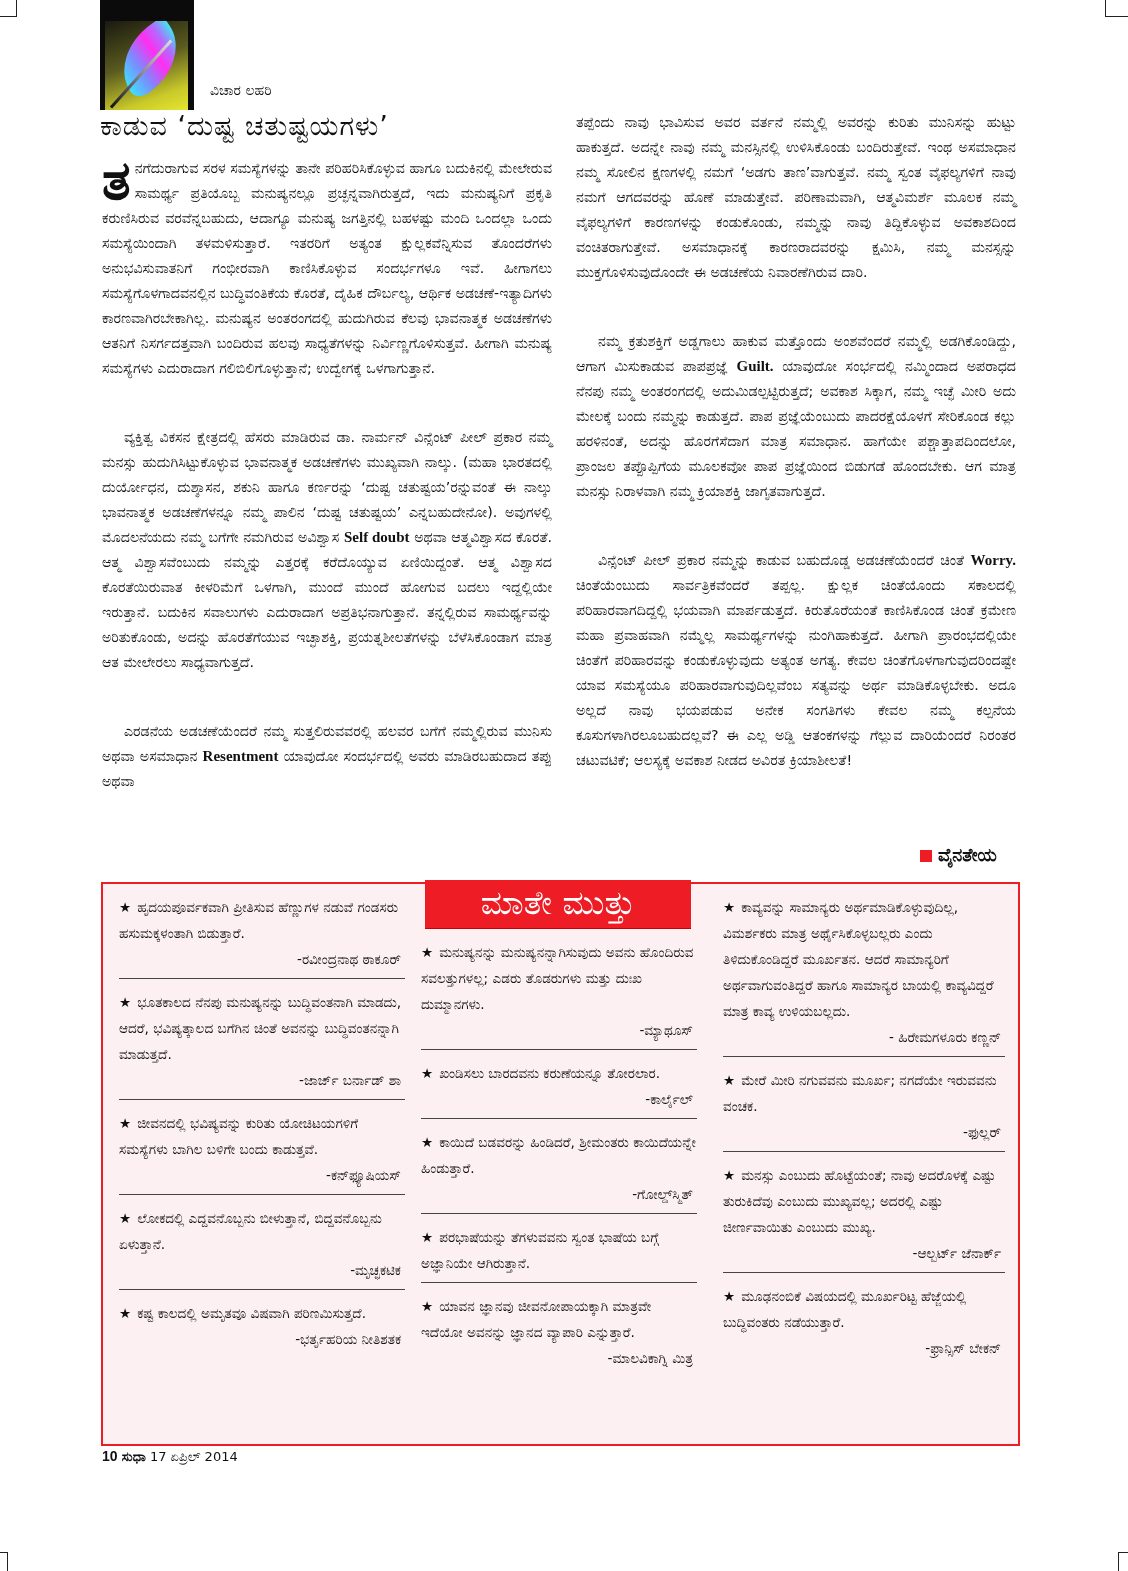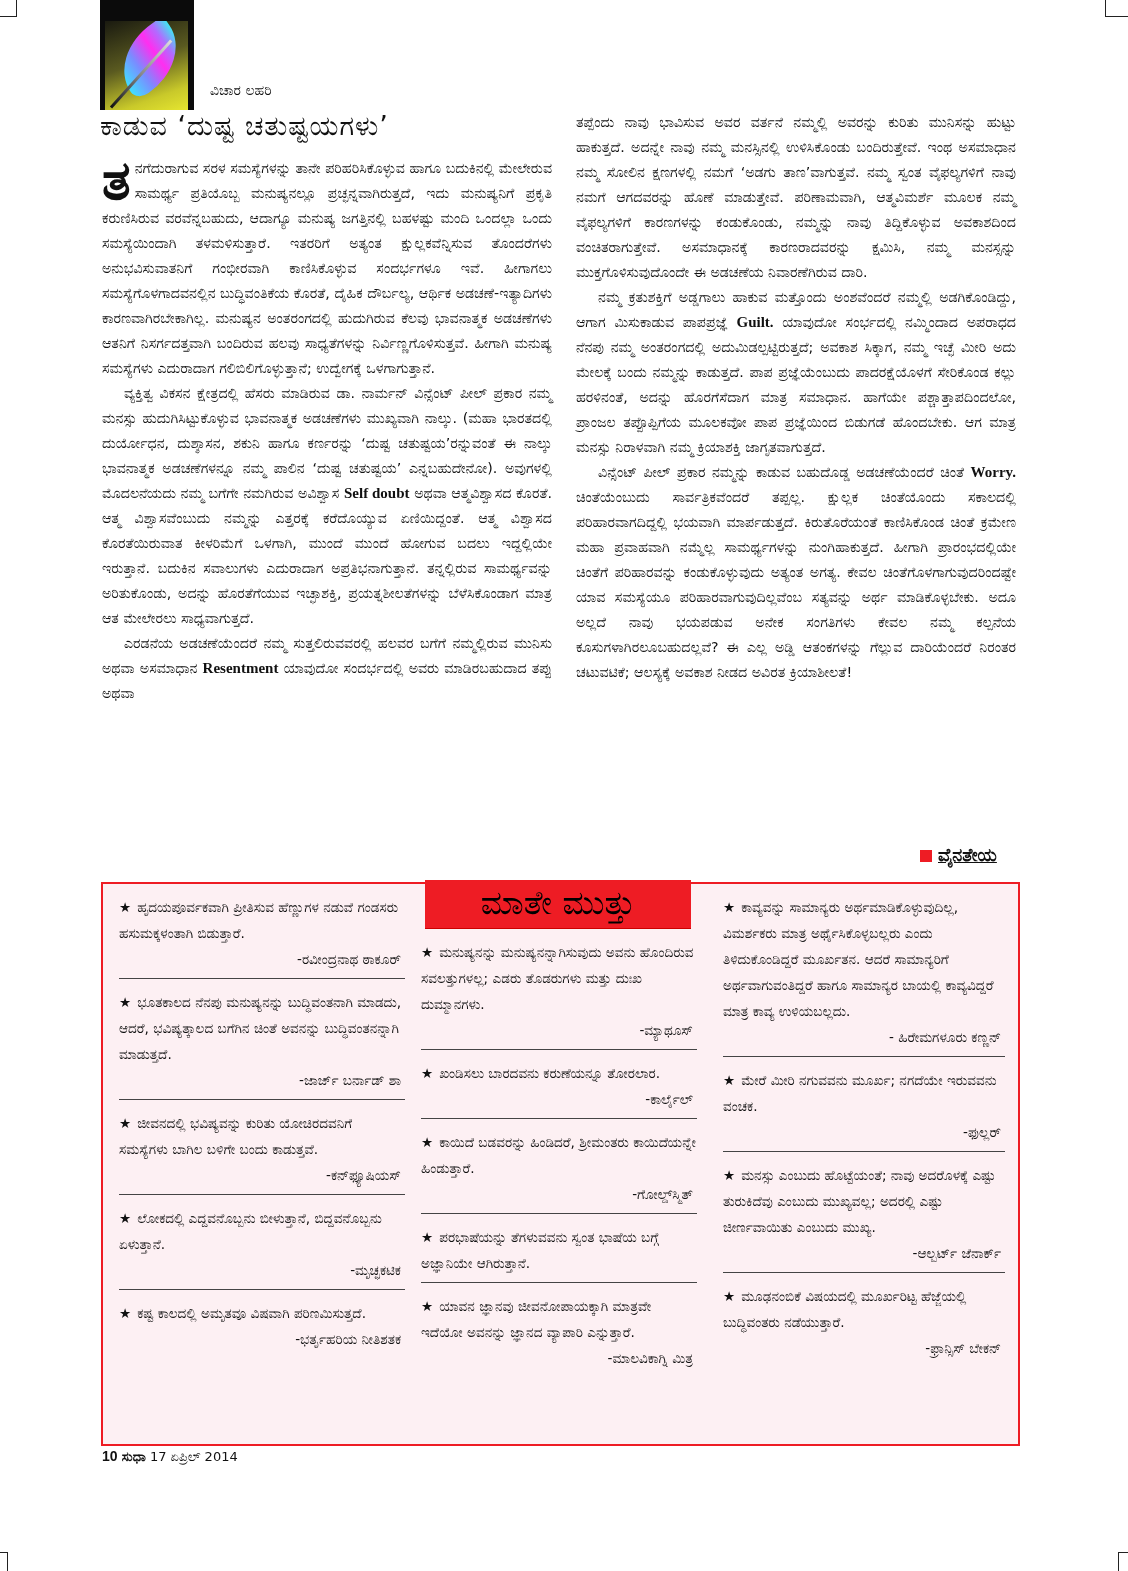--- a/index.html
+++ b/index.html
@@ -18,39 +18,39 @@
      background:linear-gradient(90deg,#40e0ff 0%,#7a8cff 30%,#ff2ef0 60%,#b06cff 80%,#40e6f0 100%);
      border-radius:80% 10% 80% 20%; transform:rotate(-35deg); }
   .logo .quill { position:absolute; left:6px; top:40px; width:90px; height:3px; background:linear-gradient(90deg,#111,#888,#ddd);
      transform:rotate(-48deg); transform-origin:left center; top:85px; }
   .section-label { position:absolute; left:210px; top:82px; font-size:14px; }
 
   .headline { position:absolute; left:100px; top:110px; font-size:27px; letter-spacing:1px; white-space:nowrap; }
 
   .col { position:absolute; font-size:14.2px; line-height:25px; text-align:justify; }
   .col p { margin:0; }
-  .col p.indent { text-indent:22px; }
+  .col p.indent { text-indent:22px;margin-top:44px; }
   .col-left { left:102px; top:156px; width:450px; }
   .col-right { left:576px; top:110px; width:440px; }
   .dropcap { float:left; font-size:54px; line-height:46px; font-weight:bold; margin:2px 4px 0 0; }
   .en-bold { font-family:"Liberation Serif", serif; font-weight:bold; font-size:15px; }
-  .byline { position:absolute; left:920px; top:844px; font-size:18px; font-weight:bold;text-decoration:underline; }
+  .byline { position:absolute; left:920px; top:844px; font-size:18px; font-weight:bold; }
   .byline .sq { display:inline-block; width:12px; height:12px; background:#ee1c24; margin-right:6px; vertical-align:middle; }
 
   .quotes-box { position:absolute; left:101px; top:882px; width:915px; height:560px;
      border:2px solid #ee1c24; background:#fdf0f3; }
   .qcol { position:absolute; top:0; font-size:13.6px; line-height:26px; }
   .qcol.c1 { left:16px; width:286px; }
   .qcol.c2 { left:318px; width:276px; }
   .qcol.c3 { left:620px; width:282px; }
   .q { padding:10px 0 6px 0; border-bottom:1px solid #444; }
   .q:last-child { border-bottom:none; }
   .q .star { margin-right:6px; }
   .q .author { text-align:right; padding-right:4px; }
-  .qtitle { background:#ee1c24; color:#000000; font-size:33px; text-align:center; height:48px; line-height:46px;
+  .qtitle { background:#ee1c24; color:#ffffff; font-size:33px; text-align:center; height:48px; line-height:46px;
             margin-top:-4px; margin-left:4px; margin-right:6px; border-bottom:1px solid #c00; }
 
   .footer { position:absolute; left:102px; top:1448px; font-size:13px; }
   .footer .num { font-weight:bold; font-size:14px; font-family:"Liberation Sans", sans-serif; }
   .footer .mag { font-weight:bold;text-align:right; }
 </style>
 </head>
 <body>
 
 <div class="crop tl"></div>
@@ -88,21 +88,21 @@
   <div class="qcol c1">
       <div class="q">
         <div><span class="star">★</span><span>ಹೃದಯಪೂರ್ವಕವಾಗಿ ಪ್ರೀತಿಸುವ ಹೆಣ್ಣುಗಳ ನಡುವೆ ಗಂಡಸರು ಹಸುಮಕ್ಕಳಂತಾಗಿ ಬಿಡುತ್ತಾರೆ.</span></div>
         <div class="author">-ರವೀಂದ್ರನಾಥ ಠಾಕೂರ್</div>
       </div>
       <div class="q">
         <div><span class="star">★</span><span>ಭೂತಕಾಲದ ನೆನಪು ಮನುಷ್ಯನನ್ನು ಬುದ್ಧಿವಂತನಾಗಿ ಮಾಡದು, ಆದರೆ, ಭವಿಷ್ಯತ್ಕಾಲದ ಬಗೆಗಿನ ಚಿಂತೆ ಅವನನ್ನು ಬುದ್ಧಿವಂತನನ್ನಾಗಿ ಮಾಡುತ್ತದೆ.</span></div>
         <div class="author">-ಜಾರ್ಜ್ ಬರ್ನಾಡ್ ಶಾ</div>
       </div>
       <div class="q">
-        <div><span class="star">★</span><span>ಜೀವನದಲ್ಲಿ ಭವಿಷ್ಯವನ್ನು ಕುರಿತು ಯೋಚಿರದವನಿಗೆ ಸಮಸ್ಯೆಗಳು ಬಾಗಿಲ ಬಳಿಗೇ ಬಂದು ಕಾಡುತ್ತವೆ.</span></div>
+        <div><span class="star">★</span><span>ಜೀವನದಲ್ಲಿ ಭವಿಷ್ಯವನ್ನು ಕುರಿತು ಯೋಚಿಟಯಗಳಿಗೆ ಸಮಸ್ಯೆಗಳು ಬಾಗಿಲ ಬಳಿಗೇ ಬಂದು ಕಾಡುತ್ತವೆ.</span></div>
         <div class="author">-ಕನ್‌ಫ್ಯೂಷಿಯಸ್</div>
       </div>
       <div class="q">
         <div><span class="star">★</span><span>ಲೋಕದಲ್ಲಿ ಎದ್ದವನೊಬ್ಬನು ಬೀಳುತ್ತಾನೆ, ಬಿದ್ದವನೊಬ್ಬನು ಏಳುತ್ತಾನೆ.</span></div>
         <div class="author">-ಮೃಚ್ಛಕಟಿಕ</div>
       </div>
       <div class="q">
         <div><span class="star">★</span><span>ಕಷ್ಟ ಕಾಲದಲ್ಲಿ ಅಮೃತವೂ ವಿಷವಾಗಿ ಪರಿಣಮಿಸುತ್ತದೆ.</span></div>
         <div class="author">-ಭರ್ತೃಹರಿಯ ನೀತಿಶತಕ</div>
       </div>

